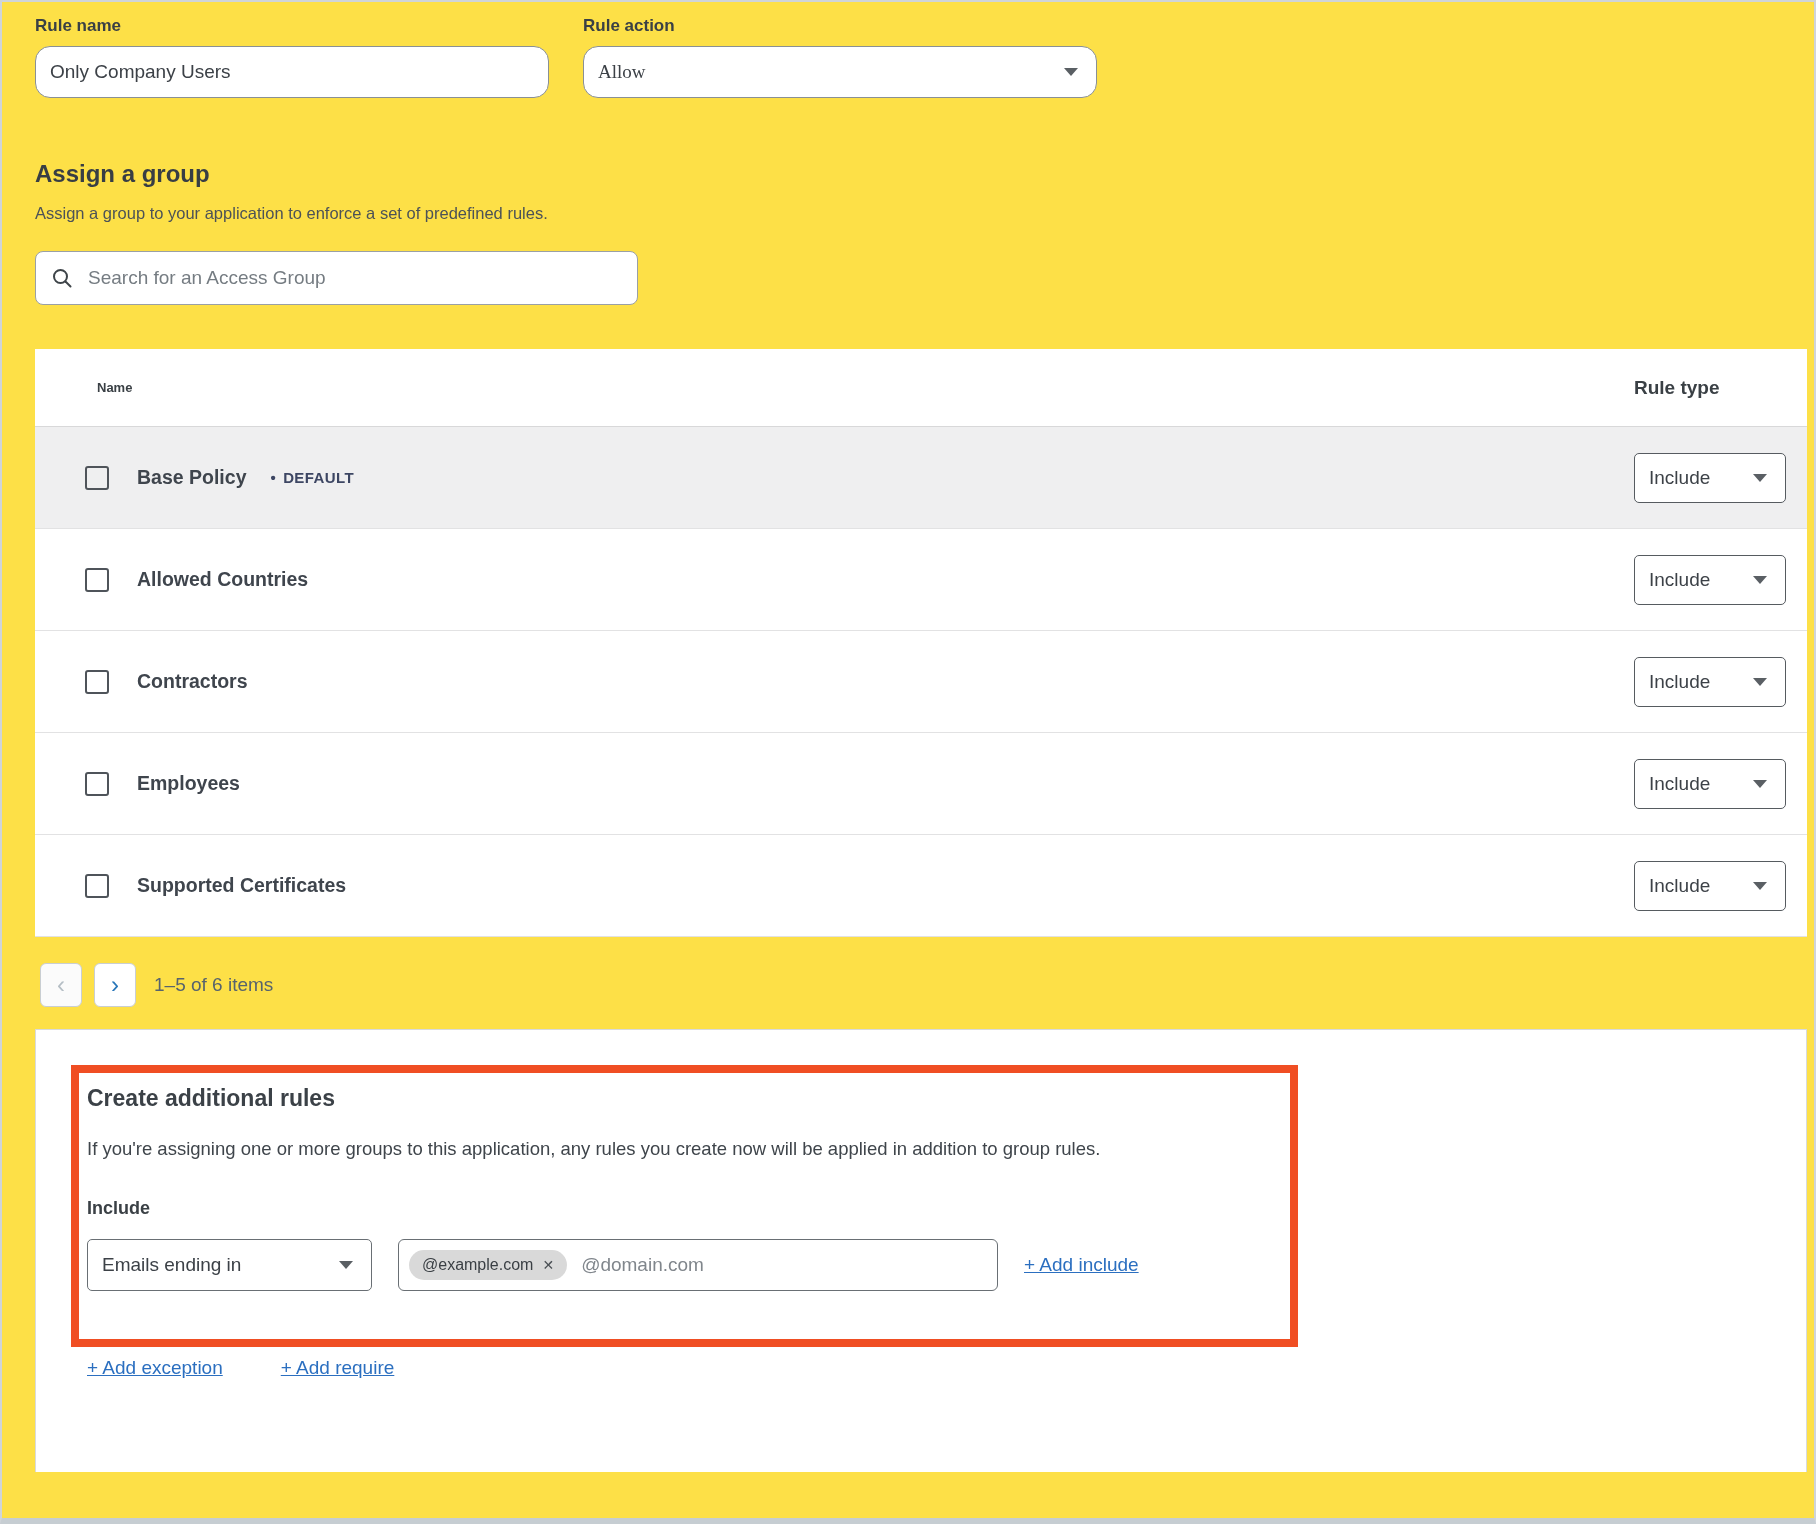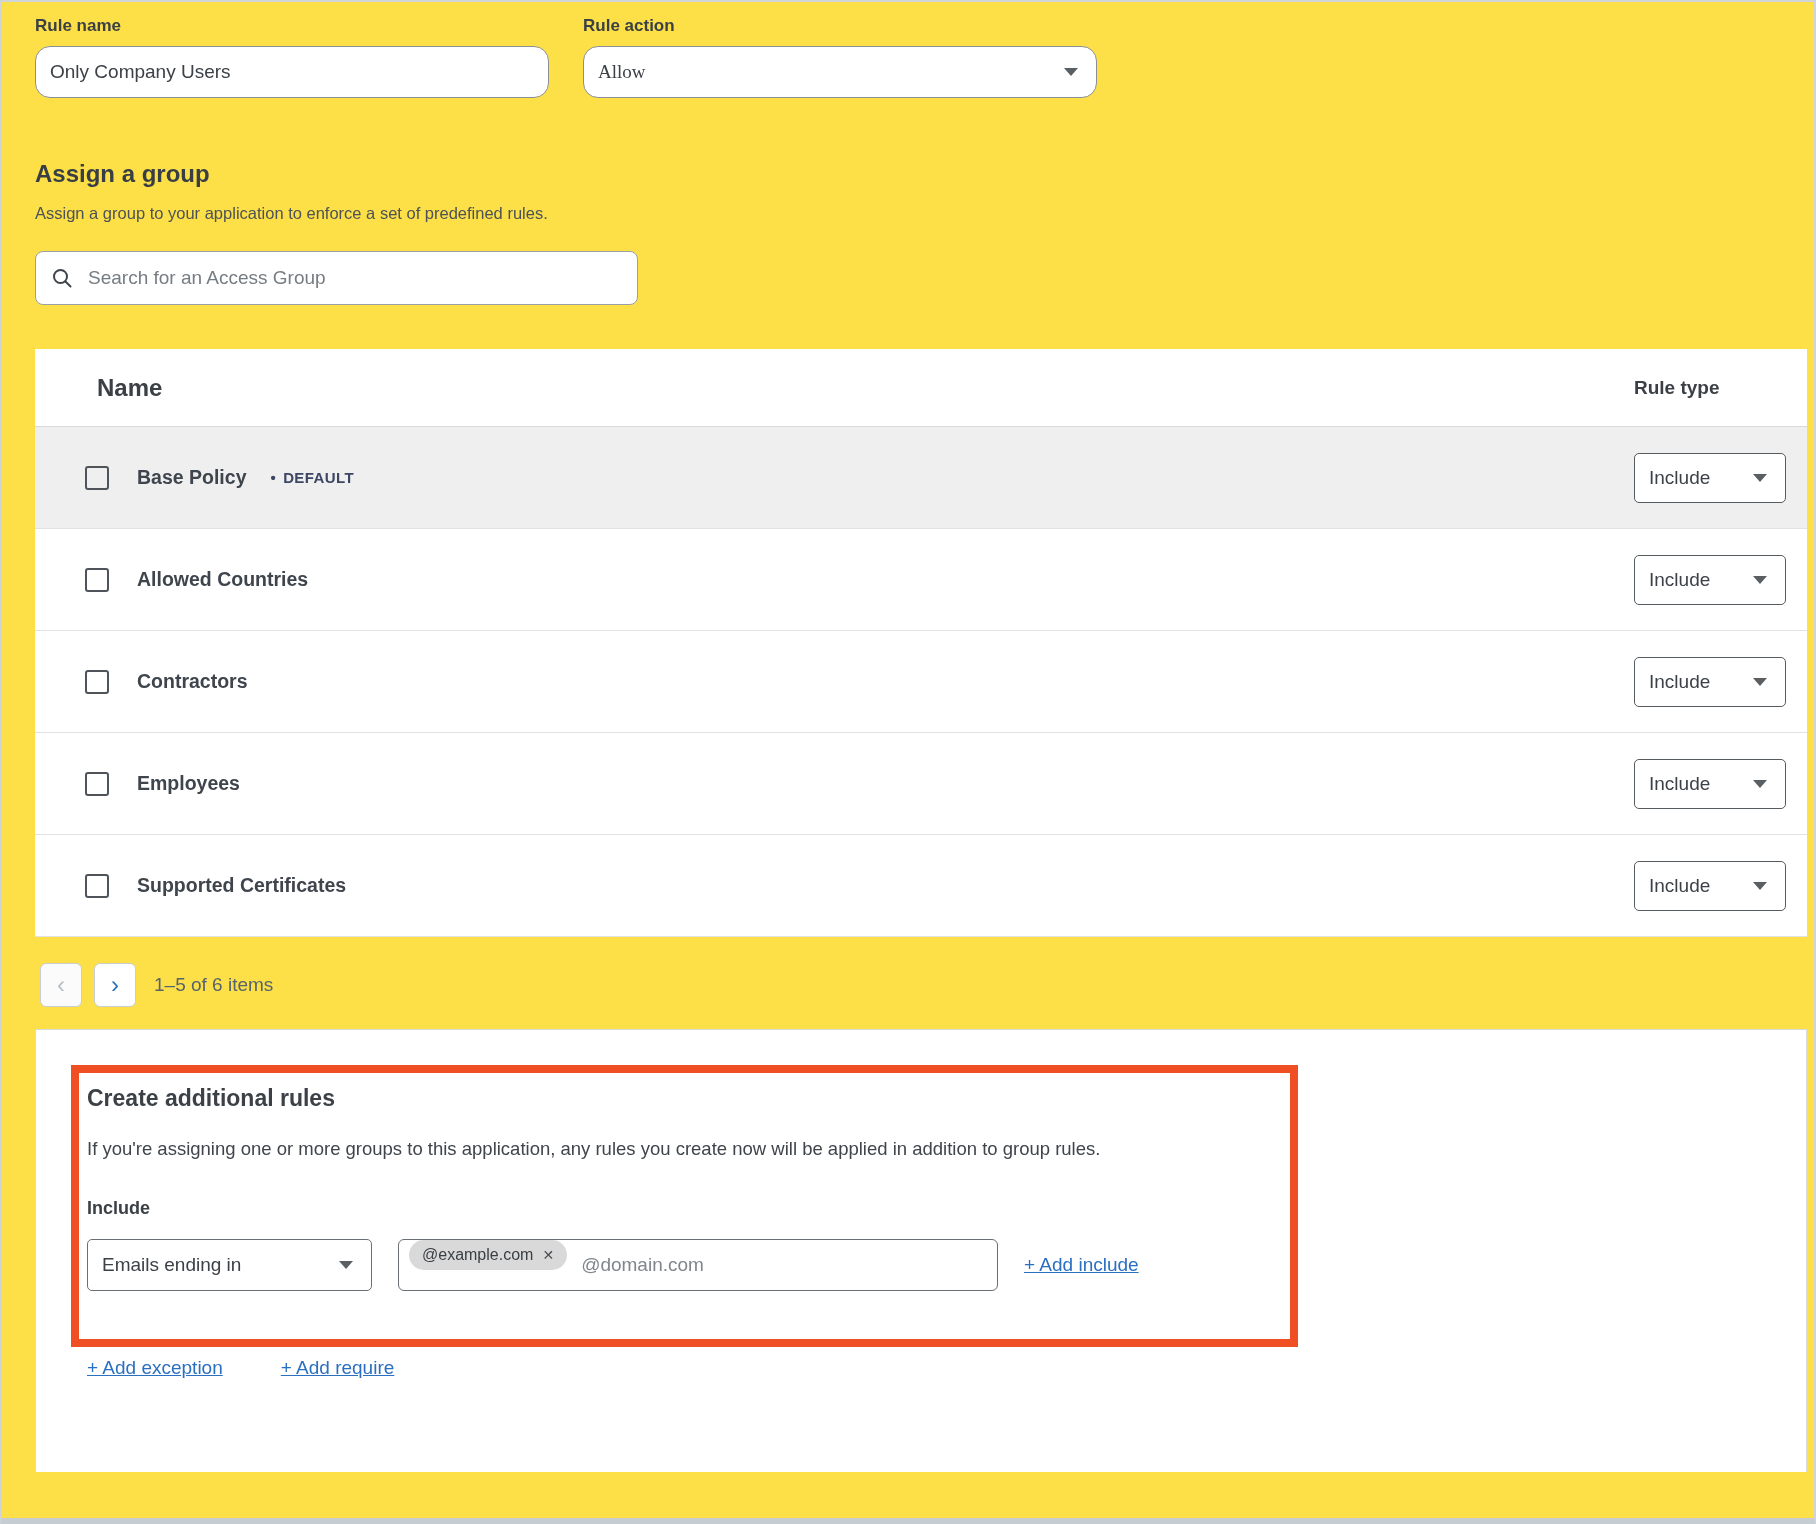--- a/index.html
+++ b/index.html
@@ -42,21 +42,21 @@
   .search-input {
     border:none; outline:none; flex:1; height:100%;
     font-size:19px; color:#3c4147; background:transparent;
     font-family:"Liberation Sans", sans-serif;
   }
   .search-input::placeholder { color:#757c82; }
 
   
   .group-table { margin:44px 0 0 33px; width:1772px; background:#fff; }
   .t-header { position:relative; height:78px; display:flex; align-items:center; border-bottom:1px solid #d8d8d9; }
-  .t-header .col-name { margin-left:62px; font-size:24px; font-weight:bold; color:#3a4045; }
+  .t-header .col-name { margin-left:62px; font-size:13px; font-weight:bold; color:#3a4045; }
   .t-header .col-rule { position:absolute; left:1599px; font-size:19px; font-weight:bold; color:#3a4045;text-align:center; }
   .t-row { position:relative; height:102px; display:flex; align-items:center; border-bottom:1px solid #e2e2e3; background:#fff; }
   .t-row.shaded { background:#efeff0; }
   .checkbox {
     width:24px; height:24px; margin-left:50px;
     border:2px solid #4f545a; border-radius:3px;
     background:transparent; cursor:pointer; flex:0 0 auto;
   }
   .row-label { margin-left:28px; font-size:19.5px; font-weight:bold; color:#3f454d;text-align:right; }
   .row-badge { margin-left:24px; font-size:15px; font-weight:bold; color:#3d4663; letter-spacing:.4px; }
@@ -100,21 +100,21 @@
   .controls-row { display:flex; align-items:center; margin:20px 0 0 51px; }
   .condition-select {
     width:285px; height:52px;
     background:#fff; border:1.5px solid #696f74; border-radius:5px;
     display:flex; align-items:center; justify-content:space-between;
     padding:0 14px; font-size:19px; color:#3c4147; cursor:pointer;
   }
   .chip-input {
     margin-left:26px; width:600px; height:52px;
     background:#fff; border:1.5px solid #696f74; border-radius:6px;
-    display:flex; align-items:flex-start; padding:0 10px;
+    display:flex; align-items:center; padding:0 10px;
   }
   .chip {
     display:flex; align-items:center;
     background:#d9d9d9; border-radius:15px; height:30px;
     padding:0 13px; font-size:16px; color:#3a3f44;
   }
   .chip-x { margin-left:9px; font-size:14px; color:#4a4f54; cursor:pointer; }
   .chip-field {
     border:none; outline:none; background:transparent; flex:1;
     margin-left:14px; font-size:19px; color:#3c4147; height:100%;

